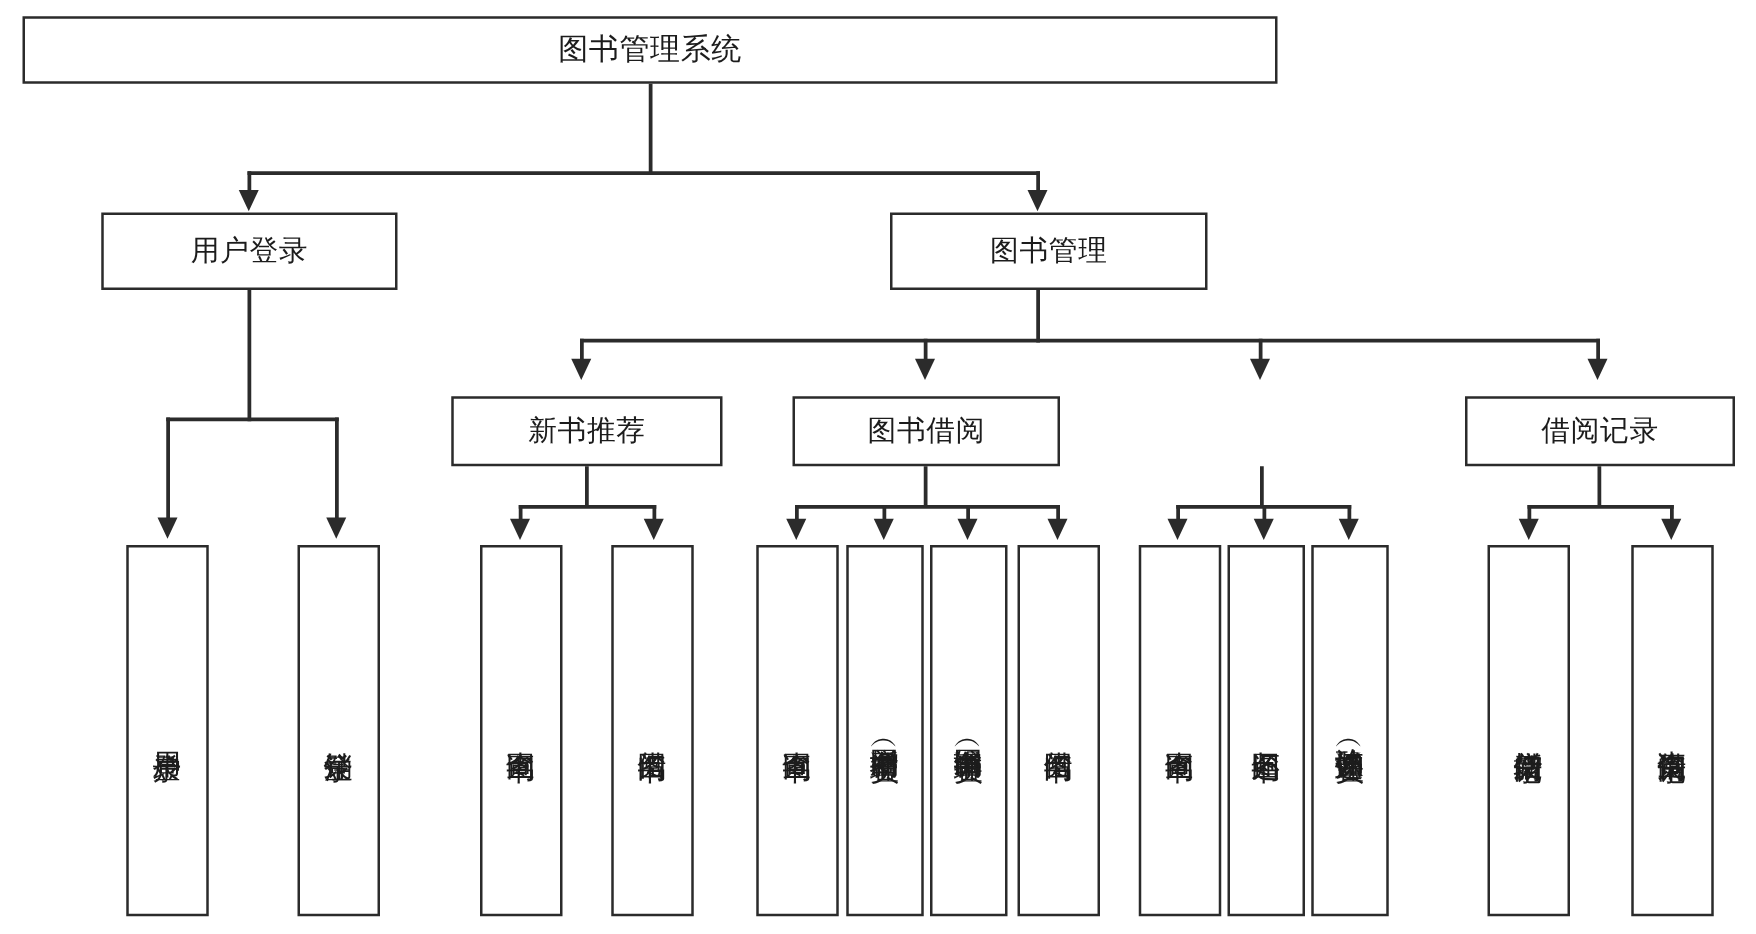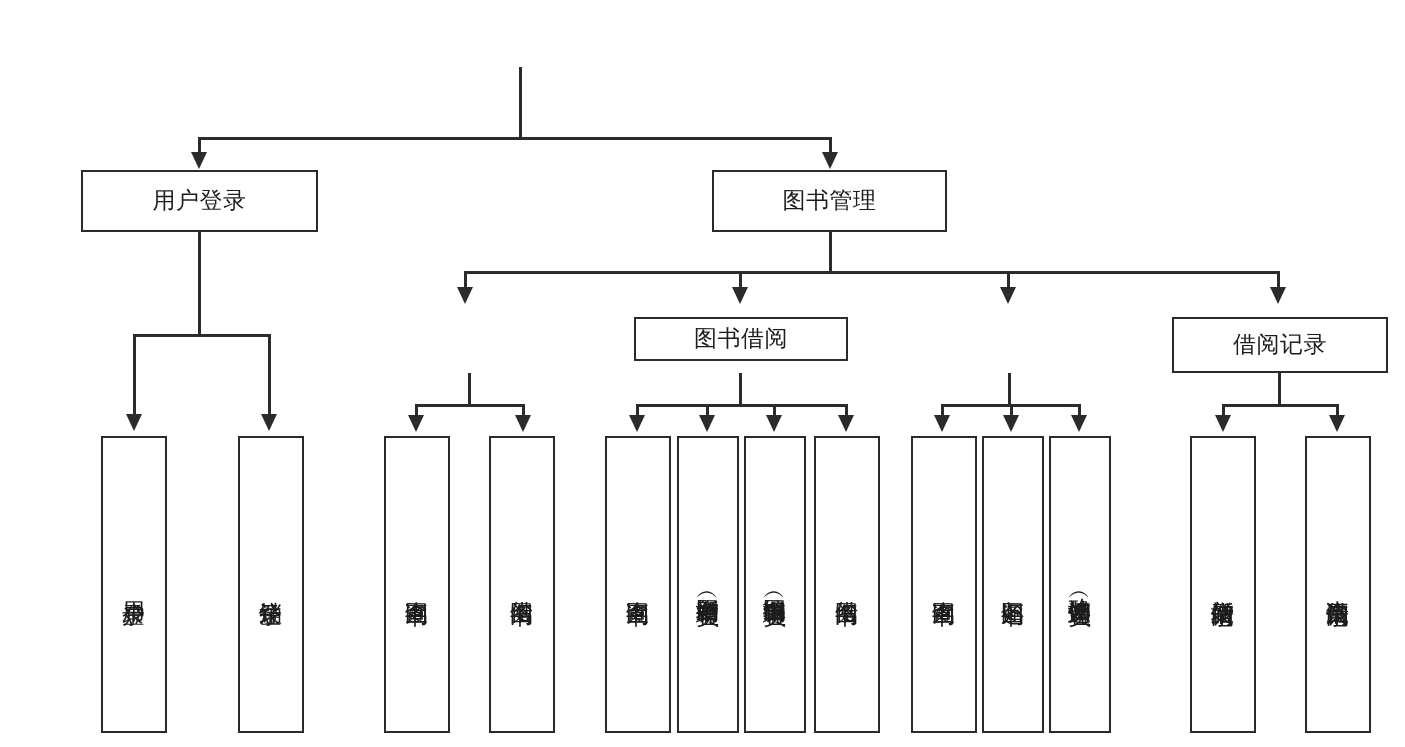--- a/index.html
+++ b/index.html
@@ -74,34 +74,37 @@
     letter-spacing: 0.5px;
     white-space: nowrap;
     font-family: "Liberation Sans", "DejaVu Sans", sans-serif;
   }
 </style>
 </head>
 <body>
 
 <div id="canvas">
 
+  <div class="node h root" style="left:18px; top:13px; width:1004px; height:54px;">
+    <span>图书管理系统</span>
+  </div>
 
   <div class="edge vline" style="left:519px; top:67px; width:3px; height:72px;"></div>
   <div class="edge hline" style="left:198px; top:137px; width:634px; height:3px;"></div>
 
   <div class="edge vline" style="left:198px; top:137px; width:3px; height:18px;"></div>
   <div class="arrow" style="left:191px; top:152px;"></div>
 
   <div class="edge vline" style="left:829px; top:137px; width:3px; height:18px;"></div>
   <div class="arrow" style="left:822px; top:152px;"></div>
 
   <div class="node h" style="left:81px; top:170px; width:237px; height:62px;">
     <span>用户登录</span>
   </div>
-  <div class="node h" style="left:712px; top:170px; width:235px; height:62px;">
+  <div class="node h" style="left:712px; top:170px; width:254px; height:62px;">
     <span>图书管理</span>
   </div>
 
   <div class="edge vline" style="left:198px; top:232px; width:3px; height:105px;"></div>
   <div class="edge hline" style="left:133px; top:334px; width:138px; height:3px;"></div>
   <div class="edge vline" style="left:133px; top:334px; width:3px; height:83px;"></div>
   <div class="arrow" style="left:126px; top:414px;"></div>
   <div class="edge vline" style="left:268px; top:334px; width:3px; height:83px;"></div>
   <div class="arrow" style="left:261px; top:414px;"></div>
 
@@ -113,21 +116,24 @@
 
   <div class="edge vline" style="left:739px; top:271px; width:3px; height:18px;"></div>
   <div class="arrow" style="left:732px; top:287px;"></div>
 
   <div class="edge vline" style="left:1007px; top:271px; width:3px; height:18px;"></div>
   <div class="arrow" style="left:1000px; top:287px;"></div>
 
   <div class="edge vline" style="left:1277px; top:271px; width:3px; height:18px;"></div>
   <div class="arrow" style="left:1270px; top:287px;"></div>
 
-  <div class="node h" style="left:634px; top:317px; width:214px; height:44px;">
+  <div class="node h" style="left:361px; top:317px; width:217px; height:56px;">
+    <span>新书推荐</span>
+  </div>
+  <div class="node h" style="left:634px; top:317px; width:214px; height:56px;">
     <span>图书借阅</span>
   </div>
   <div class="node h" style="left:1172px; top:317px; width:216px; height:56px;">
     <span>借阅记录</span>
   </div>
 
   <div class="edge vline" style="left:468px; top:373px; width:3px; height:33px;"></div>
   <div class="edge hline" style="left:415px; top:404px; width:110px; height:3px;"></div>
   <div class="edge vline" style="left:415px; top:404px; width:3px; height:14px;"></div>
   <div class="arrow" style="left:408px; top:415px;"></div>

